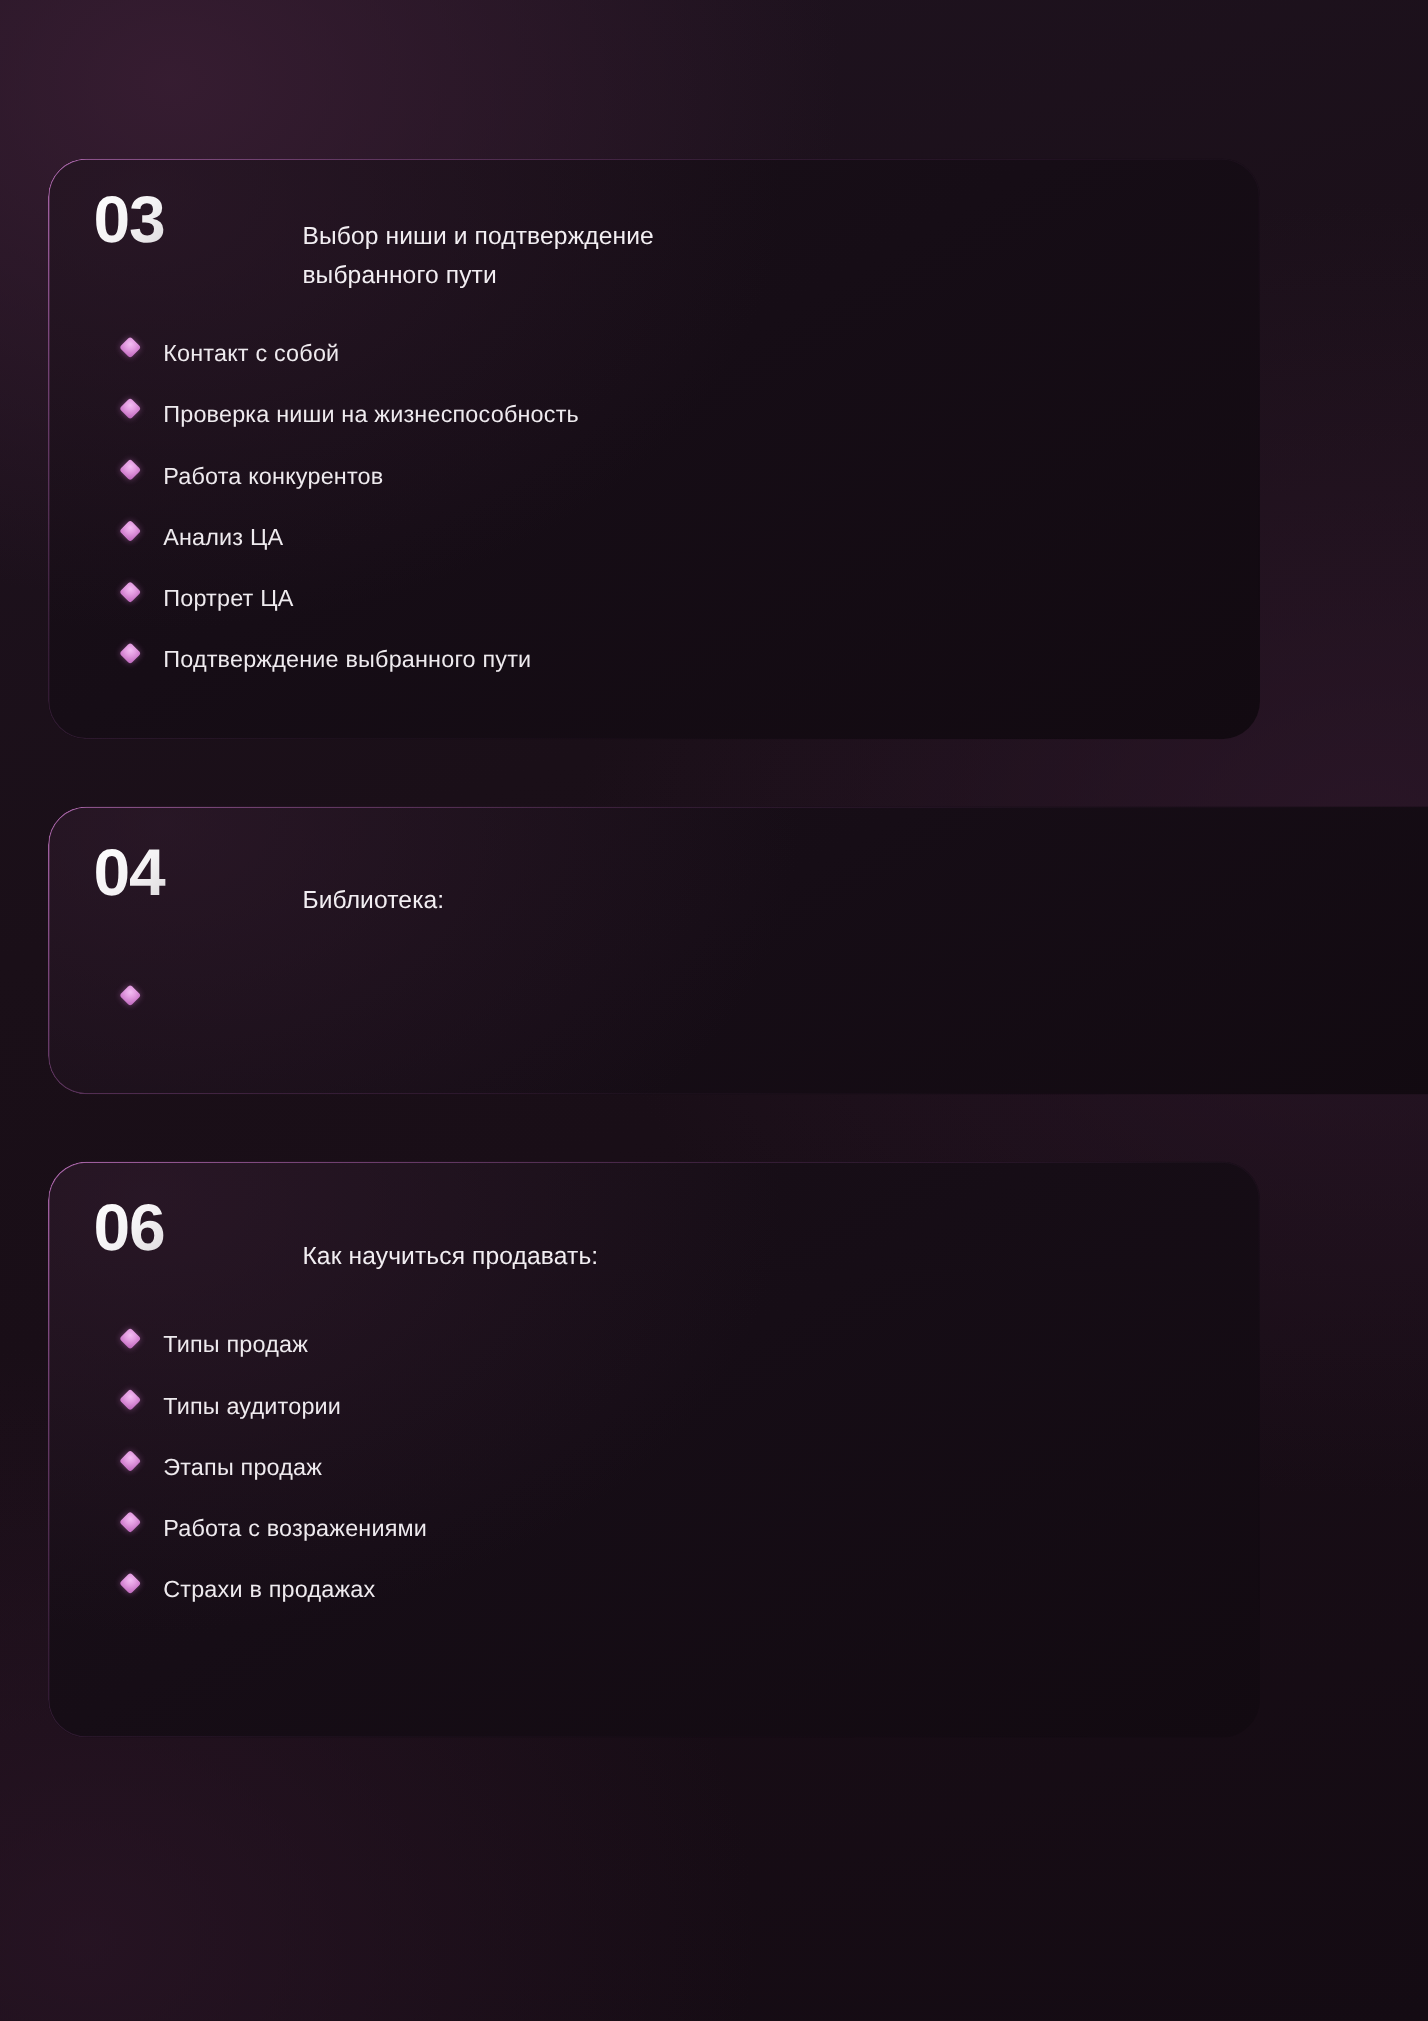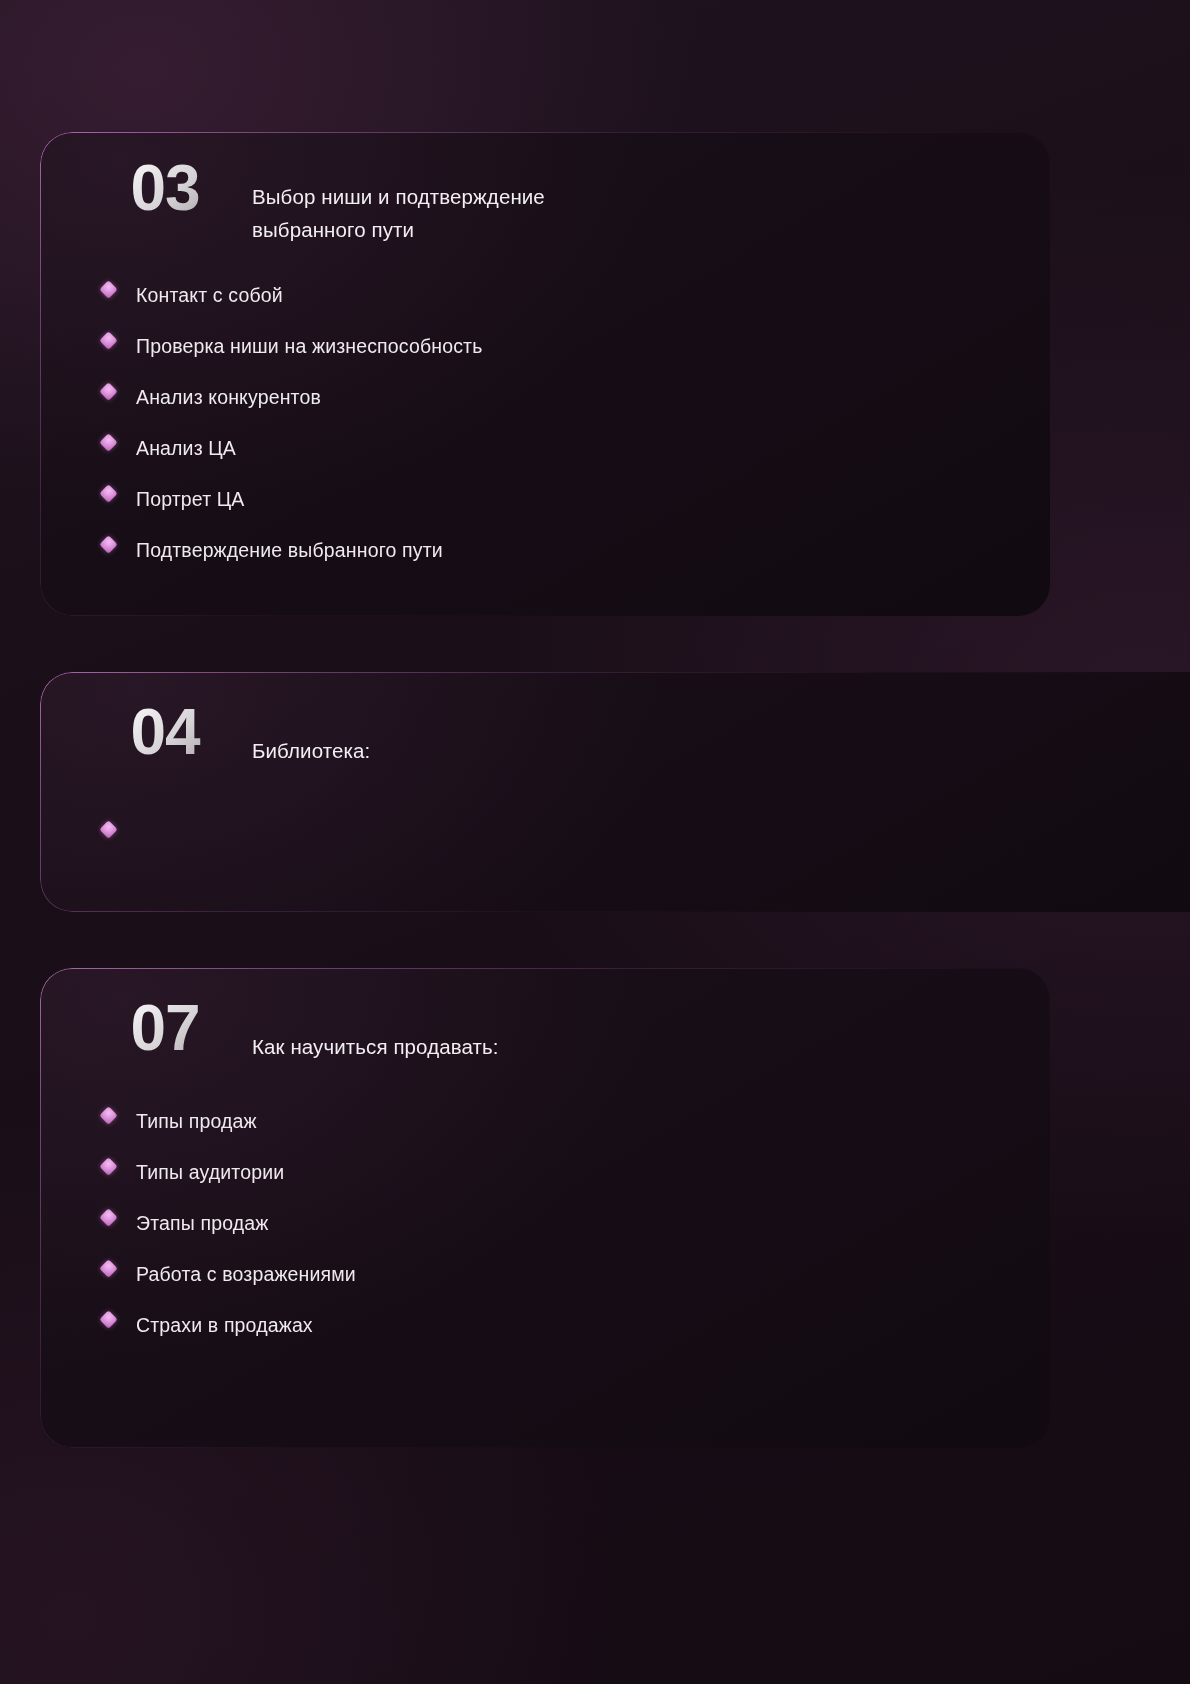--- a/index.html
+++ b/index.html
@@ -67,33 +67,32 @@
   .card-header {
     position: absolute;
     display: flex;
     align-items: flex-start;
   }
   #card-03 .card-header { left: 36px; top: 24px; }
   #card-04 .card-header { left: 36px; top: 28px; }
   #card-05 .card-header { left: 36px; top: 28px; }
 
   .card-number {
-    font-size: 64px;
+    font-size: 55px;
     font-weight: 700;
     line-height: 1;
     letter-spacing: -1px;
     width: 176px;
     flex: 0 0 176px;
     padding-left: 2px;
     background: linear-gradient(138deg, #ffffff 0%, #f4f2f4 28%, #d6d3d6 56%, #a9a5aa 82%, #8d888f 100%);
     -webkit-background-clip: text;
             background-clip: text;
     -webkit-text-fill-color: transparent;
     color: #e8e6e9;
-    text-align: center;
   }
 
   .card-title {
     font-size: 20.5px;
     font-weight: 400;
     color: #f2eef2;
     line-height: 1.62;
     letter-spacing: 0.1px;
     padding-top: 24px;
     max-width: 430px;
@@ -153,21 +152,21 @@
       <li class="bullet-item">
         <span class="bullet-diamond"></span>
         <span class="bullet-text">Контакт с собой</span>
       </li>
       <li class="bullet-item">
         <span class="bullet-diamond"></span>
         <span class="bullet-text">Проверка ниши на жизнеспособность</span>
       </li>
       <li class="bullet-item">
         <span class="bullet-diamond"></span>
-        <span class="bullet-text">Анализ конкурентов</span>
+        <span class="bullet-text">Работа конкурентов</span>
       </li>
       <li class="bullet-item">
         <span class="bullet-diamond"></span>
         <span class="bullet-text">Анализ ЦА</span>
       </li>
       <li class="bullet-item">
         <span class="bullet-diamond"></span>
         <span class="bullet-text">Портрет ЦА</span>
       </li>
       <li class="bullet-item">
@@ -184,21 +183,21 @@
     </div>
     <ul class="bullet-list">
       <li class="bullet-item">
         <span class="bullet-diamond"></span>
       </li>
     </ul>
   </section>
 
   <section class="card" id="card-05">
     <div class="card-header">
-      <div class="card-number">07</div>
+      <div class="card-number">06</div>
       <h2 class="card-title">Как научиться продавать:</h2>
     </div>
     <ul class="bullet-list">
       <li class="bullet-item">
         <span class="bullet-diamond"></span>
         <span class="bullet-text">Типы продаж</span>
       </li>
       <li class="bullet-item">
         <span class="bullet-diamond"></span>
         <span class="bullet-text">Типы аудитории</span>

